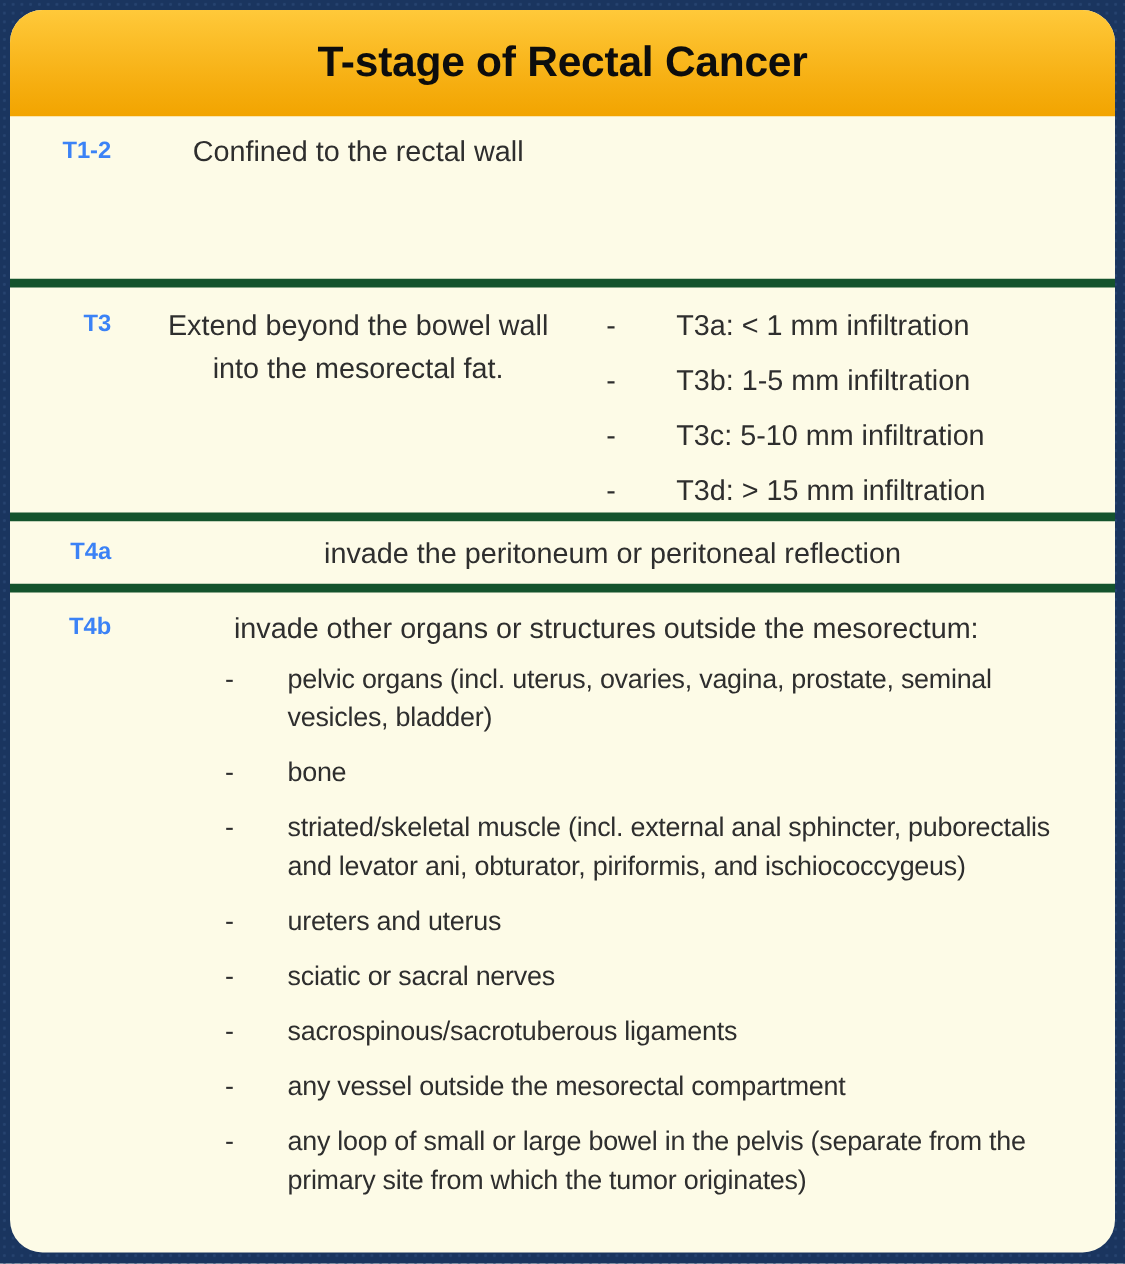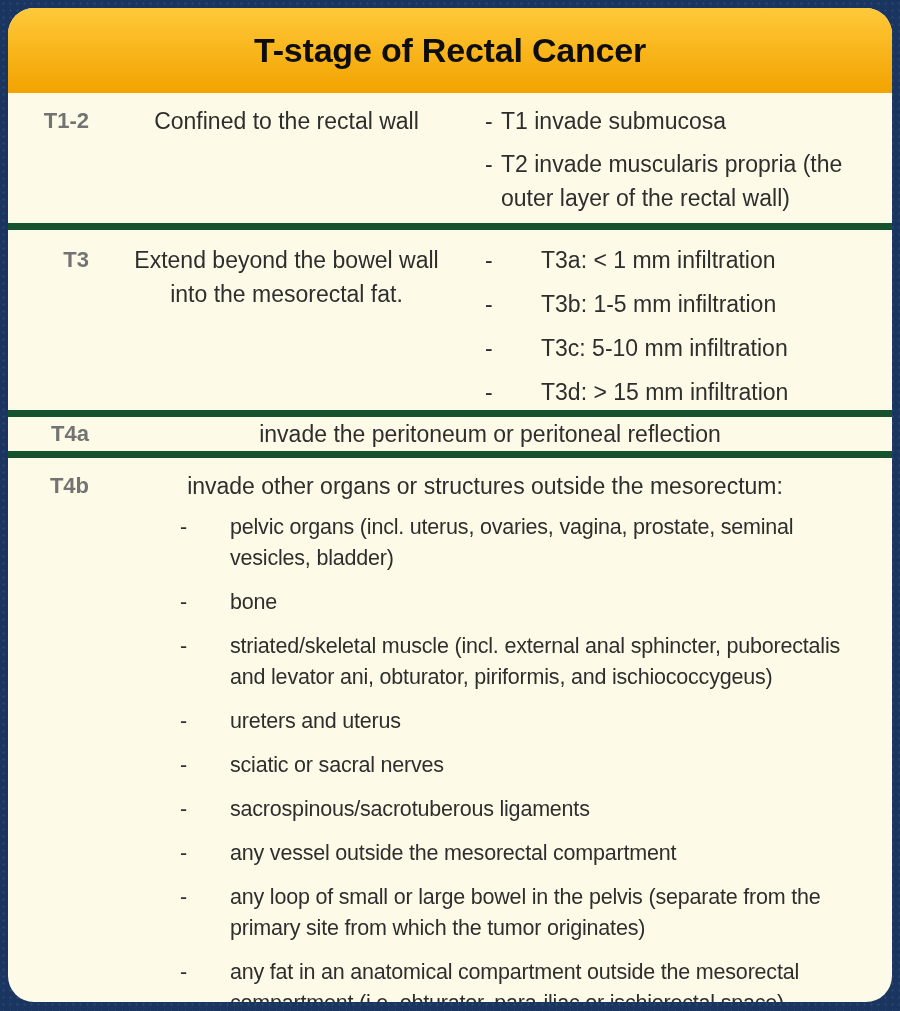--- a/index.html
+++ b/index.html
@@ -43,22 +43,22 @@
   .row + .row { border-top: 7px solid #14532d; }
   .row-cols3 { grid-template-columns: 92px 385px 1fr; }
   .row-cols2 { grid-template-columns: 92px 1fr; }
   .row-t12 { height: 130px; padding-top: 11px; }
   .row-t3  { height: 187px; padding-top: 13px; }
   .row-t4a { height: 57px; align-items: center; }
   .row-t4b { flex: 1 1 auto; padding-top: 11px; }
   .stage {
     text-align: right;
     font-weight: 700;
-    font-size: 22px;
-    color: #737373;
+    font-size: 19px;
+    color: #3b82f6;
     padding-right: 11px;
     line-height: 34px;
   }
   .desc {
     font-size: 23px;
     line-height: 34px;
     padding-right: 12px;
     text-align: center;
   }
   .pre { white-space: pre-line; }
@@ -94,31 +94,20 @@
 <div class="page">
   <div class="card">
 
     <header class="card-header">
       <h1>T-stage of Rectal Cancer</h1>
     </header>
 
     <section class="row row-cols3 row-t12">
       <div class="stage">T1-2</div>
       <div class="desc pre">Confined to the rectal wall</div>
-      <ul class="details">
-        <li class="detail">
-          <span class="dash"></span>
-          <span class="detail-text pre">T1 invade submucosa</span>
-        </li>
-        <li class="detail">
-          <span class="dash"></span>
-          <span class="detail-text pre">T2 invade muscularis propria (the
-outer layer of the rectal wall)</span>
-        </li>
-      </ul>
     </section>
 
     <section class="row row-cols3 row-t3">
       <div class="stage">T3</div>
       <div class="desc pre">Extend beyond the bowel wall
 into the mesorectal fat.</div>
       <ul class="details">
         <li class="detail">
           <span class="dash"></span>
           <span class="detail-text pre">T3a: &lt; 1 mm infiltration</span>
@@ -176,23 +165,18 @@
           </li>
           <li class="detail">
             <span class="dash"></span>
             <span class="detail-text pre">any vessel outside the mesorectal compartment</span>
           </li>
           <li class="detail">
             <span class="dash"></span>
             <span class="detail-text pre">any loop of small or large bowel in the pelvis (separate from the
 primary site from which the tumor originates)</span>
           </li>
-          <li class="detail">
-            <span class="dash"></span>
-            <span class="detail-text pre">any fat in an anatomical compartment outside the mesorectal
-compartment (i.e. obturator, para-iliac or ischiorectal space)</span>
-          </li>
         </ul>
       </div>
     </section>
 
   </div>
 </div>
 
 </body></html>

